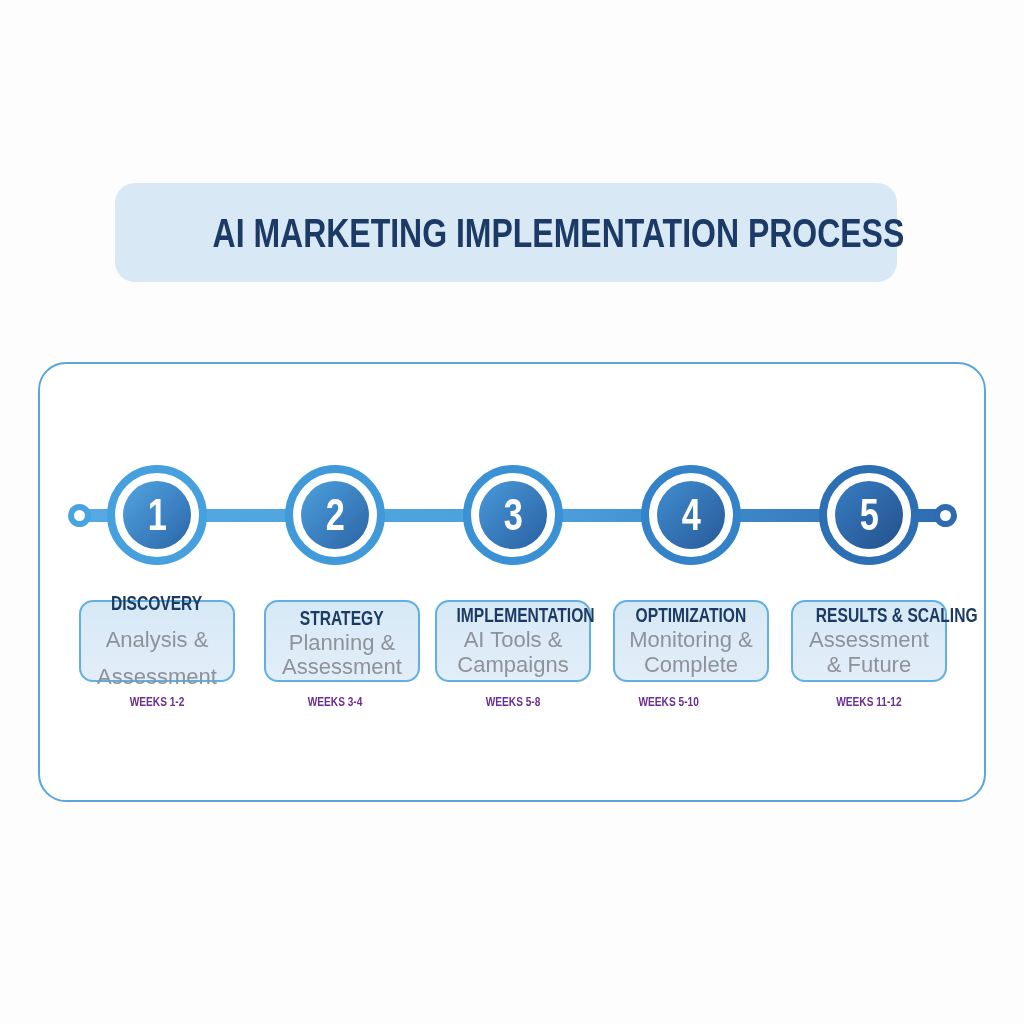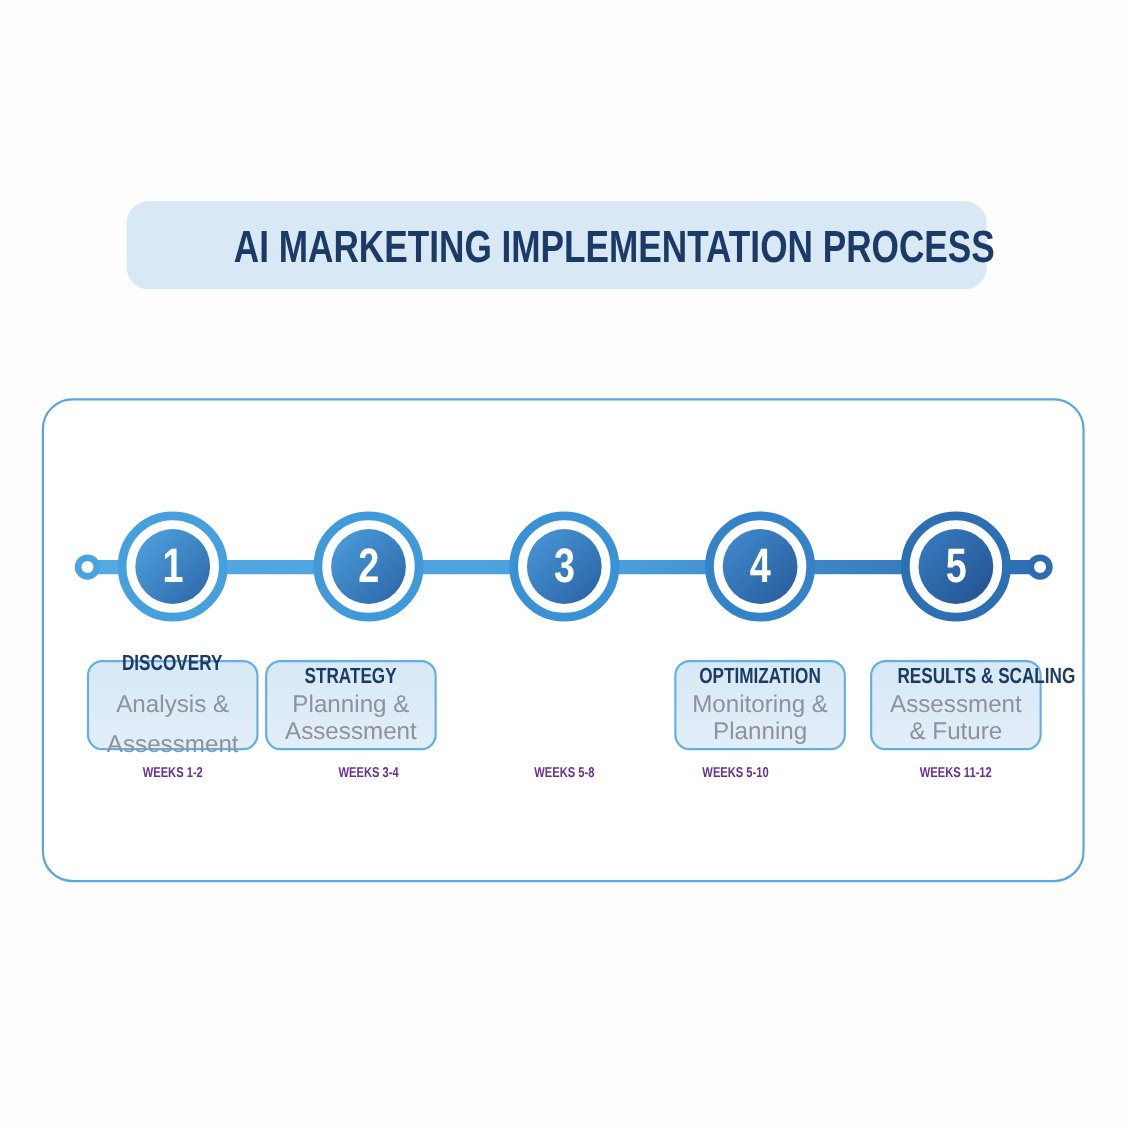--- a/index.html
+++ b/index.html
@@ -20,21 +20,21 @@
   html,body{background:#ffffff;}
   body{font-family:"Liberation Sans","DejaVu Sans",sans-serif;}
   .page{position:relative;width:1024px;height:1024px;background:#fdfdfd;overflow:hidden;}
 
   
   .cond{display:inline-block;transform:scaleX(0.78);transform-origin:center;white-space:nowrap;}
   .semicond{display:inline-block;transform:scaleX(0.88);transform-origin:center;white-space:nowrap;}
 
   
   .header-box{
-    position:absolute;left:115px;top:183px;width:782px;height:80px;
+    position:absolute;left:115px;top:183px;width:782px;height:99px;
     background:var(--header-bg);border-radius:20px;
     display:flex;flex-direction:column;align-items:center;justify-content:center;
     gap:16px;padding-top:2px;
   }
   .header-title{
     font-size:41px;font-weight:bold;color:var(--title-navy);
     letter-spacing:0px;line-height:1;text-align:center;width:100%;
   }
   .header-subtitle{
     font-size:26px;color:var(--subtitle-gray);line-height:1.1;text-align:center;width:100%;
@@ -82,21 +82,21 @@
   .i5{background:linear-gradient(135deg,#3579bd 10%,#265592 90%);}
 
   
   .card{
     position:absolute;top:236px;width:156px;height:82px;
     background:linear-gradient(180deg,#d7e9f6 0%,#e2eef9 100%);
     border:2px solid var(--card-border);border-radius:14px;
     display:flex;flex-direction:column;align-items:center;justify-content:center;
     z-index:2;
   }
-  .k1{left:39px;gap:12px;}.k2{left:201px;}.k3{left:395px;}.k4{left:573px;}.k5{left:751px;}
+  .k1{left:39px;gap:12px;}.k2{left:224px;justify-content:flex-end;}.k3{left:395px;}.k4{left:573px;}.k5{left:751px;}
   .card-title{
     font-size:20px;font-weight:bold;color:var(--card-title-navy);
     line-height:1.1;text-align:center;width:100%;margin-bottom:2px;
   }
   .card-desc{
     font-size:22px;color:var(--card-desc-gray);line-height:1.12;text-align:center;width:100%;
   }
 
   
   .weeks{
@@ -149,24 +149,29 @@
     <div class="card k1">
       <div class="card-title"><span class="cond">DISCOVERY</span></div>
       <div class="card-desc">Analysis &amp;</div>
       <div class="card-desc">Assessment</div>
     </div>
     <div class="card k2">
       <div class="card-title"><span class="cond">STRATEGY</span></div>
       <div class="card-desc">Planning &amp;</div>
       <div class="card-desc">Assessment</div>
     </div>
+    <div class="card k3">
+      <div class="card-title"><span class="cond">IMPLEMENTATION</span></div>
+      <div class="card-desc">AI Tools &amp;</div>
+      <div class="card-desc">Campaigns</div>
+    </div>
     <div class="card k4">
       <div class="card-title"><span class="cond">OPTIMIZATION</span></div>
       <div class="card-desc">Monitoring &amp;</div>
-      <div class="card-desc">Planning</div>
+      <div class="card-desc">Complete</div>
     </div>
     <div class="card k5">
       <div class="card-title"><span class="cond">RESULTS &amp; SCALING</span></div>
       <div class="card-desc">Assessment</div>
       <div class="card-desc">&amp; Future</div>
     </div>
 
     <div class="weeks w1"><span class="cond">WEEKS 1-2</span></div>
     <div class="weeks w2"><span class="cond">WEEKS 3-4</span></div>
     <div class="weeks w3"><span class="cond">WEEKS 5-8</span></div>

